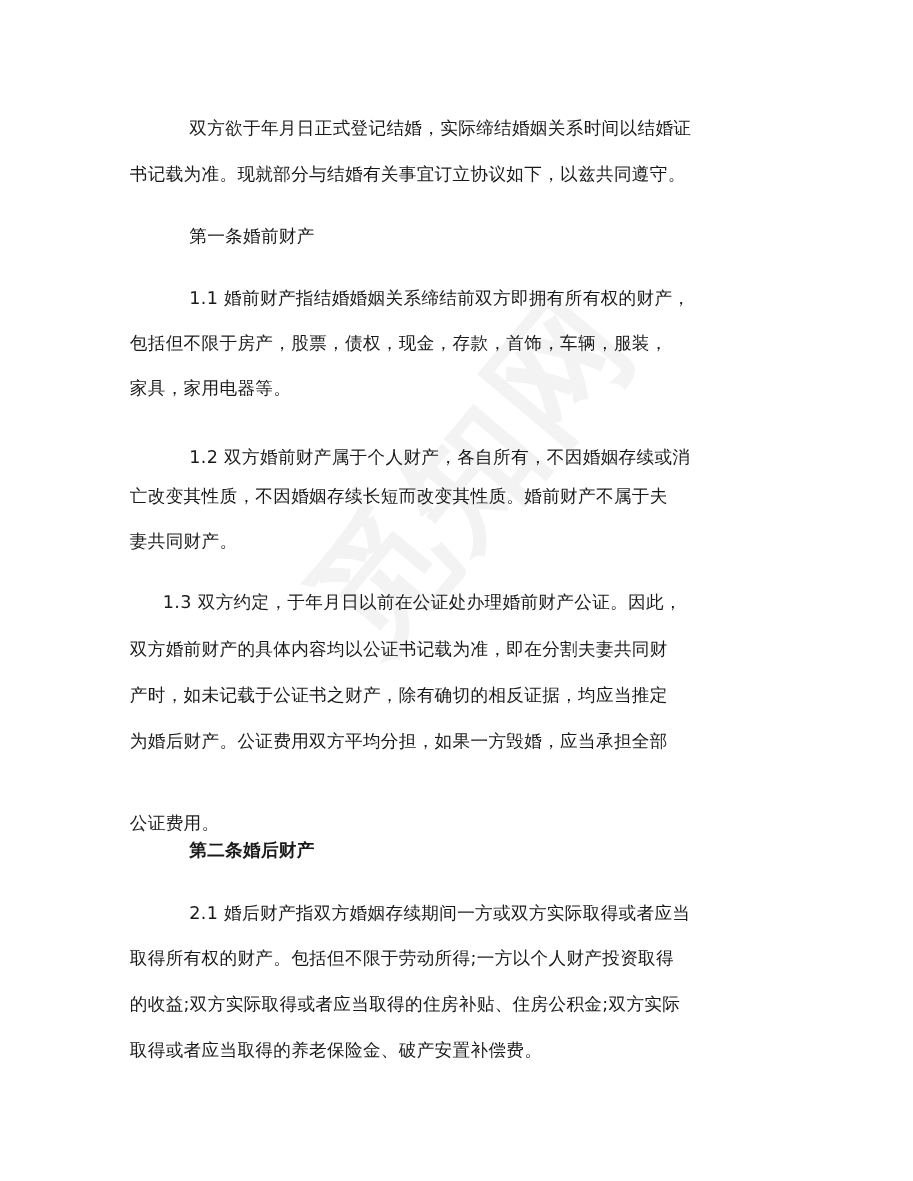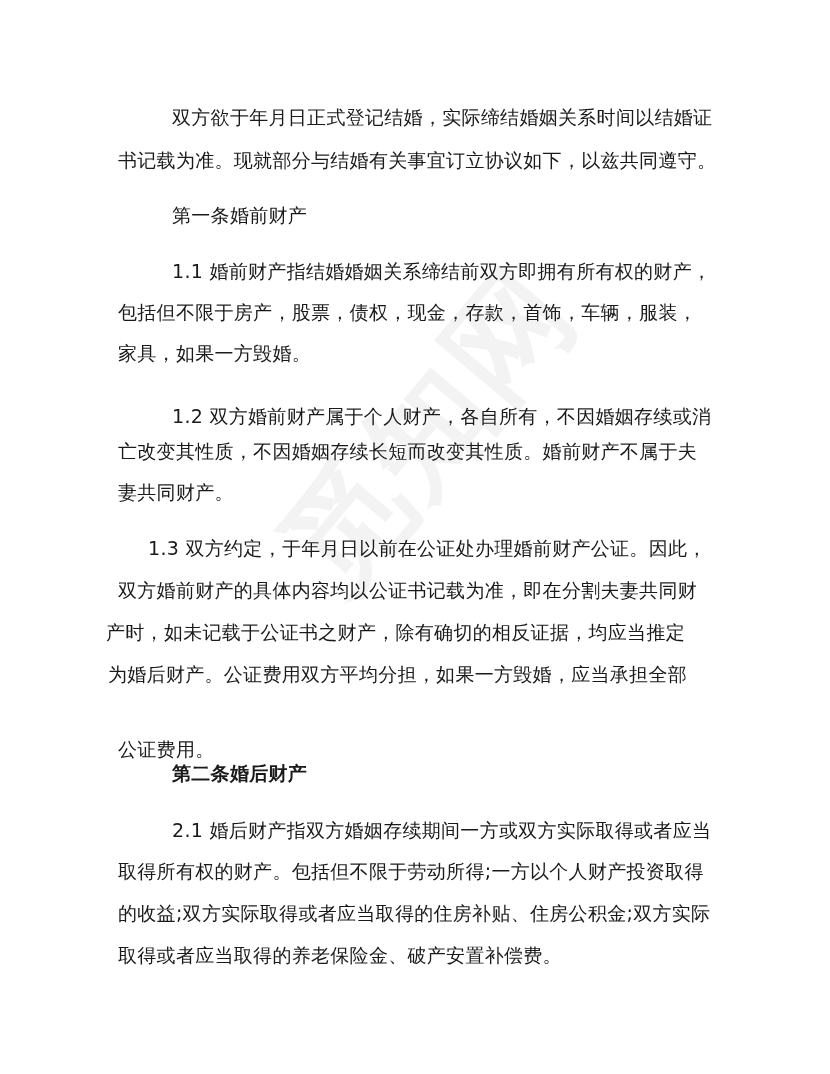--- a/index.html
+++ b/index.html
@@ -7,53 +7,53 @@
     width: 830px; height: 1074px; background: #ffffff; position: relative; overflow: hidden;
     font-family: "DejaVu Sans", "Liberation Sans", sans-serif; color: #1a1a1a;
   }
   .watermark {
     position: absolute; left: 270px; top: 300px; width: 320px; height: 260px;
     transform: rotate(-50deg); font-size: 120px; font-weight: bold; color: #000;
     opacity: 0.045; letter-spacing: 4px; white-space: nowrap; pointer-events: none;
     display: flex; align-items: center; justify-content: center;
   }
   .line {
-    position: absolute; font-size: 19px; line-height: 22px; white-space: nowrap; letter-spacing: 0.3px;
+    position: absolute; font-size: 16px; line-height: 22px; white-space: nowrap; letter-spacing: 0.3px;
   }
 </style>
 </head>
 <body>
 
 <div class="watermark">觅知网</div>
 
 <div>
   <div>
     <div class="line" style="left:172px; top:106px;">双方欲于年月日正式登记结婚，实际缔结婚姻关系时间以结婚证</div>
-    <div class="line" style="left:118px; top:149px;">书记载为准。现就部分与结婚有关事宜订立协议如下，以兹共同遵守。</div>
+    <div class="line" style="left:118px; top:149px;font-family:Liberation Mono, monospace;">书记载为准。现就部分与结婚有关事宜订立协议如下，以兹共同遵守。</div>
   </div>
 
   <div class="line" style="left:172px; top:204px;">第一条婚前财产</div>
 
   <div>
     <div class="line" style="left:172px; top:260px;">1.1 婚前财产指结婚婚姻关系缔结前双方即拥有所有权的财产，</div>
     <div class="line" style="left:118px; top:301px;text-align:right;">包括但不限于房产，股票，债权，现金，存款，首饰，车辆，服装，</div>
-    <div class="line" style="left:118px; top:342px;">家具，如果一方毁婚。</div>
+    <div class="line" style="left:118px; top:342px;">家具，家用电器等。</div>
   </div>
 
   <div>
     <div class="line" style="left:172px; top:405px;">1.2 双方婚前财产属于个人财产，各自所有，不因婚姻存续或消</div>
     <div class="line" style="left:118px; top:440px;">亡改变其性质，不因婚姻存续长短而改变其性质。婚前财产不属于夫</div>
     <div class="line" style="left:118px; top:481px;">妻共同财产。</div>
   </div>
 
   <div>
     <div class="line" style="left:148px; top:537px;">1.3  双方约定，于年月日以前在公证处办理婚前财产公证。因此，</div>
     <div class="line" style="left:118px; top:579px;">双方婚前财产的具体内容均以公证书记载为准，即在分割夫妻共同财</div>
-    <div class="line" style="left:106px; top:621px;">产时，如未记载于公证书之财产，除有确切的相反证据，均应当推定</div>
-    <div class="line" style="left:108px; top:663px;">为婚后财产。公证费用双方平均分担，如果一方毁婚，应当承担全部</div>
+    <div class="line" style="left:118px; top:621px;">产时，如未记载于公证书之财产，除有确切的相反证据，均应当推定</div>
+    <div class="line" style="left:118px; top:663px;">为婚后财产。公证费用双方平均分担，如果一方毁婚，应当承担全部</div>
     <div class="line" style="left:118px; top:738px;">公证费用。</div>
   </div>
 
   <div class="line" style="left:172px; top:762px;font-weight:bold;">第二条婚后财产</div>
 
   <div>
     <div class="line" style="left:172px; top:819px;">2.1 婚后财产指双方婚姻存续期间一方或双方实际取得或者应当</div>
     <div class="line" style="left:118px; top:860px;">取得所有权的财产。包括但不限于劳动所得;一方以个人财产投资取得</div>
     <div class="line" style="left:118px; top:902px;">的收益;双方实际取得或者应当取得的住房补贴、住房公积金;双方实际</div>
     <div class="line" style="left:118px; top:944px;">取得或者应当取得的养老保险金、破产安置补偿费。</div>

